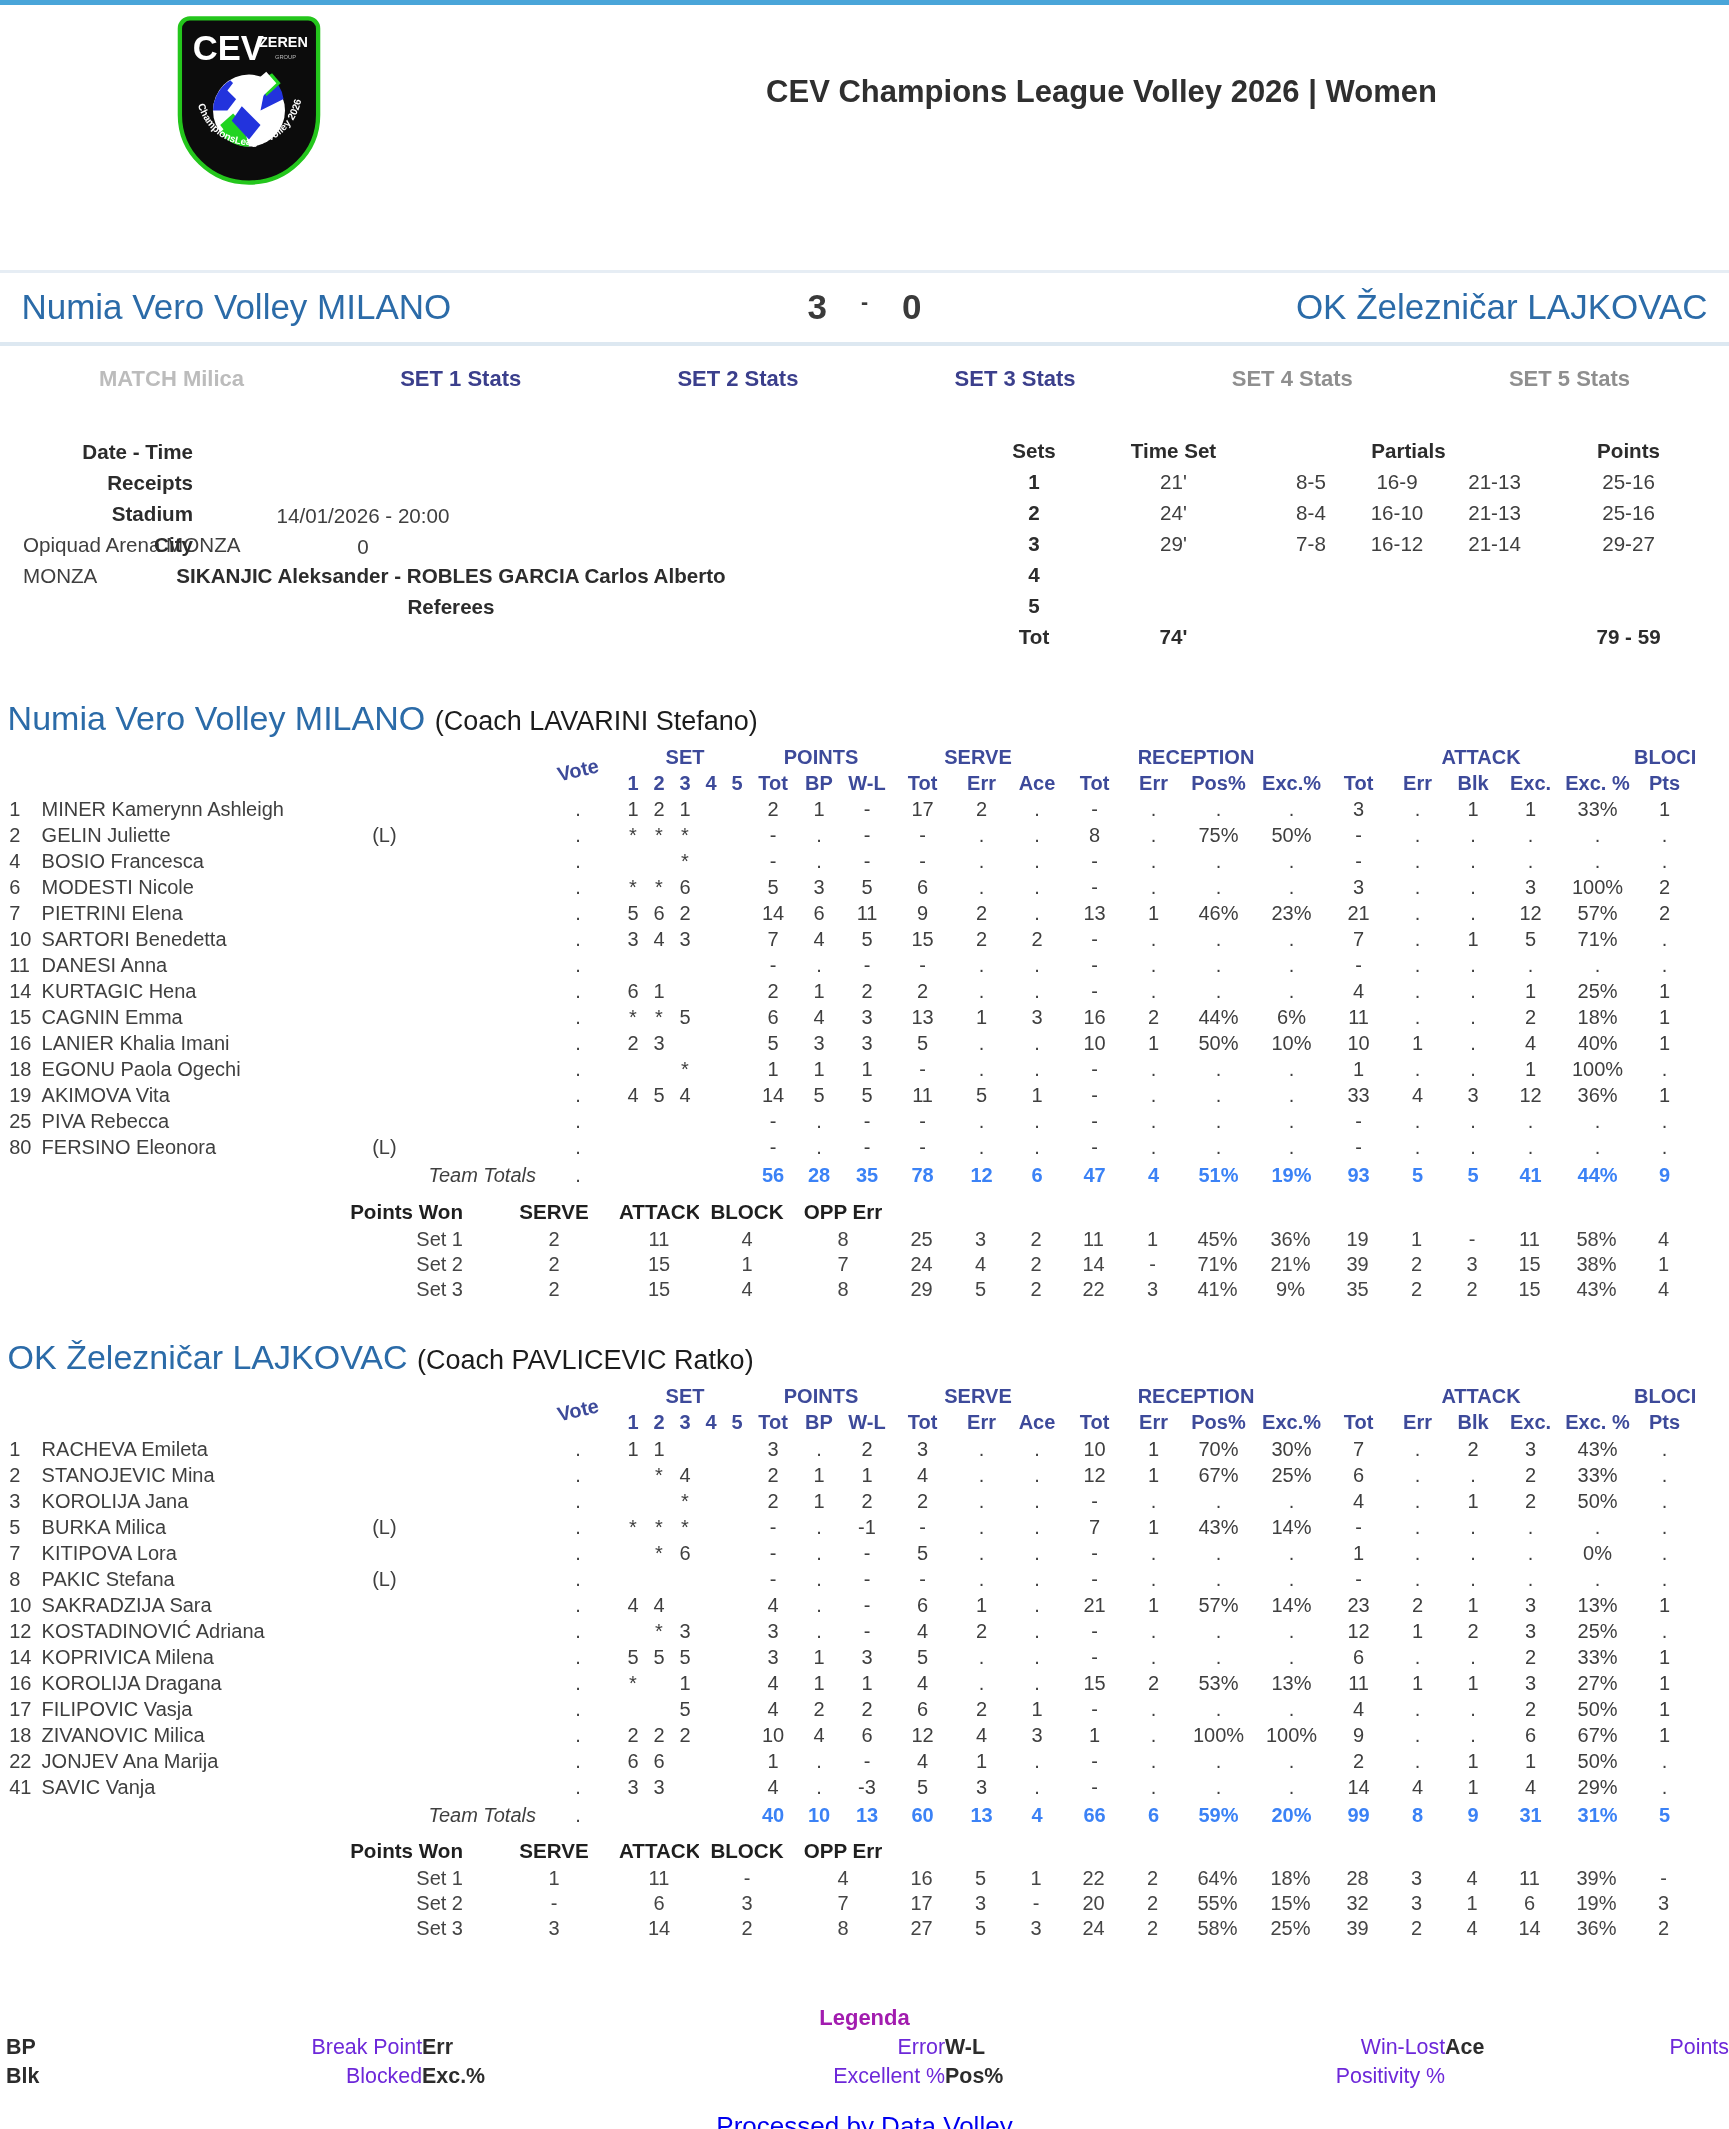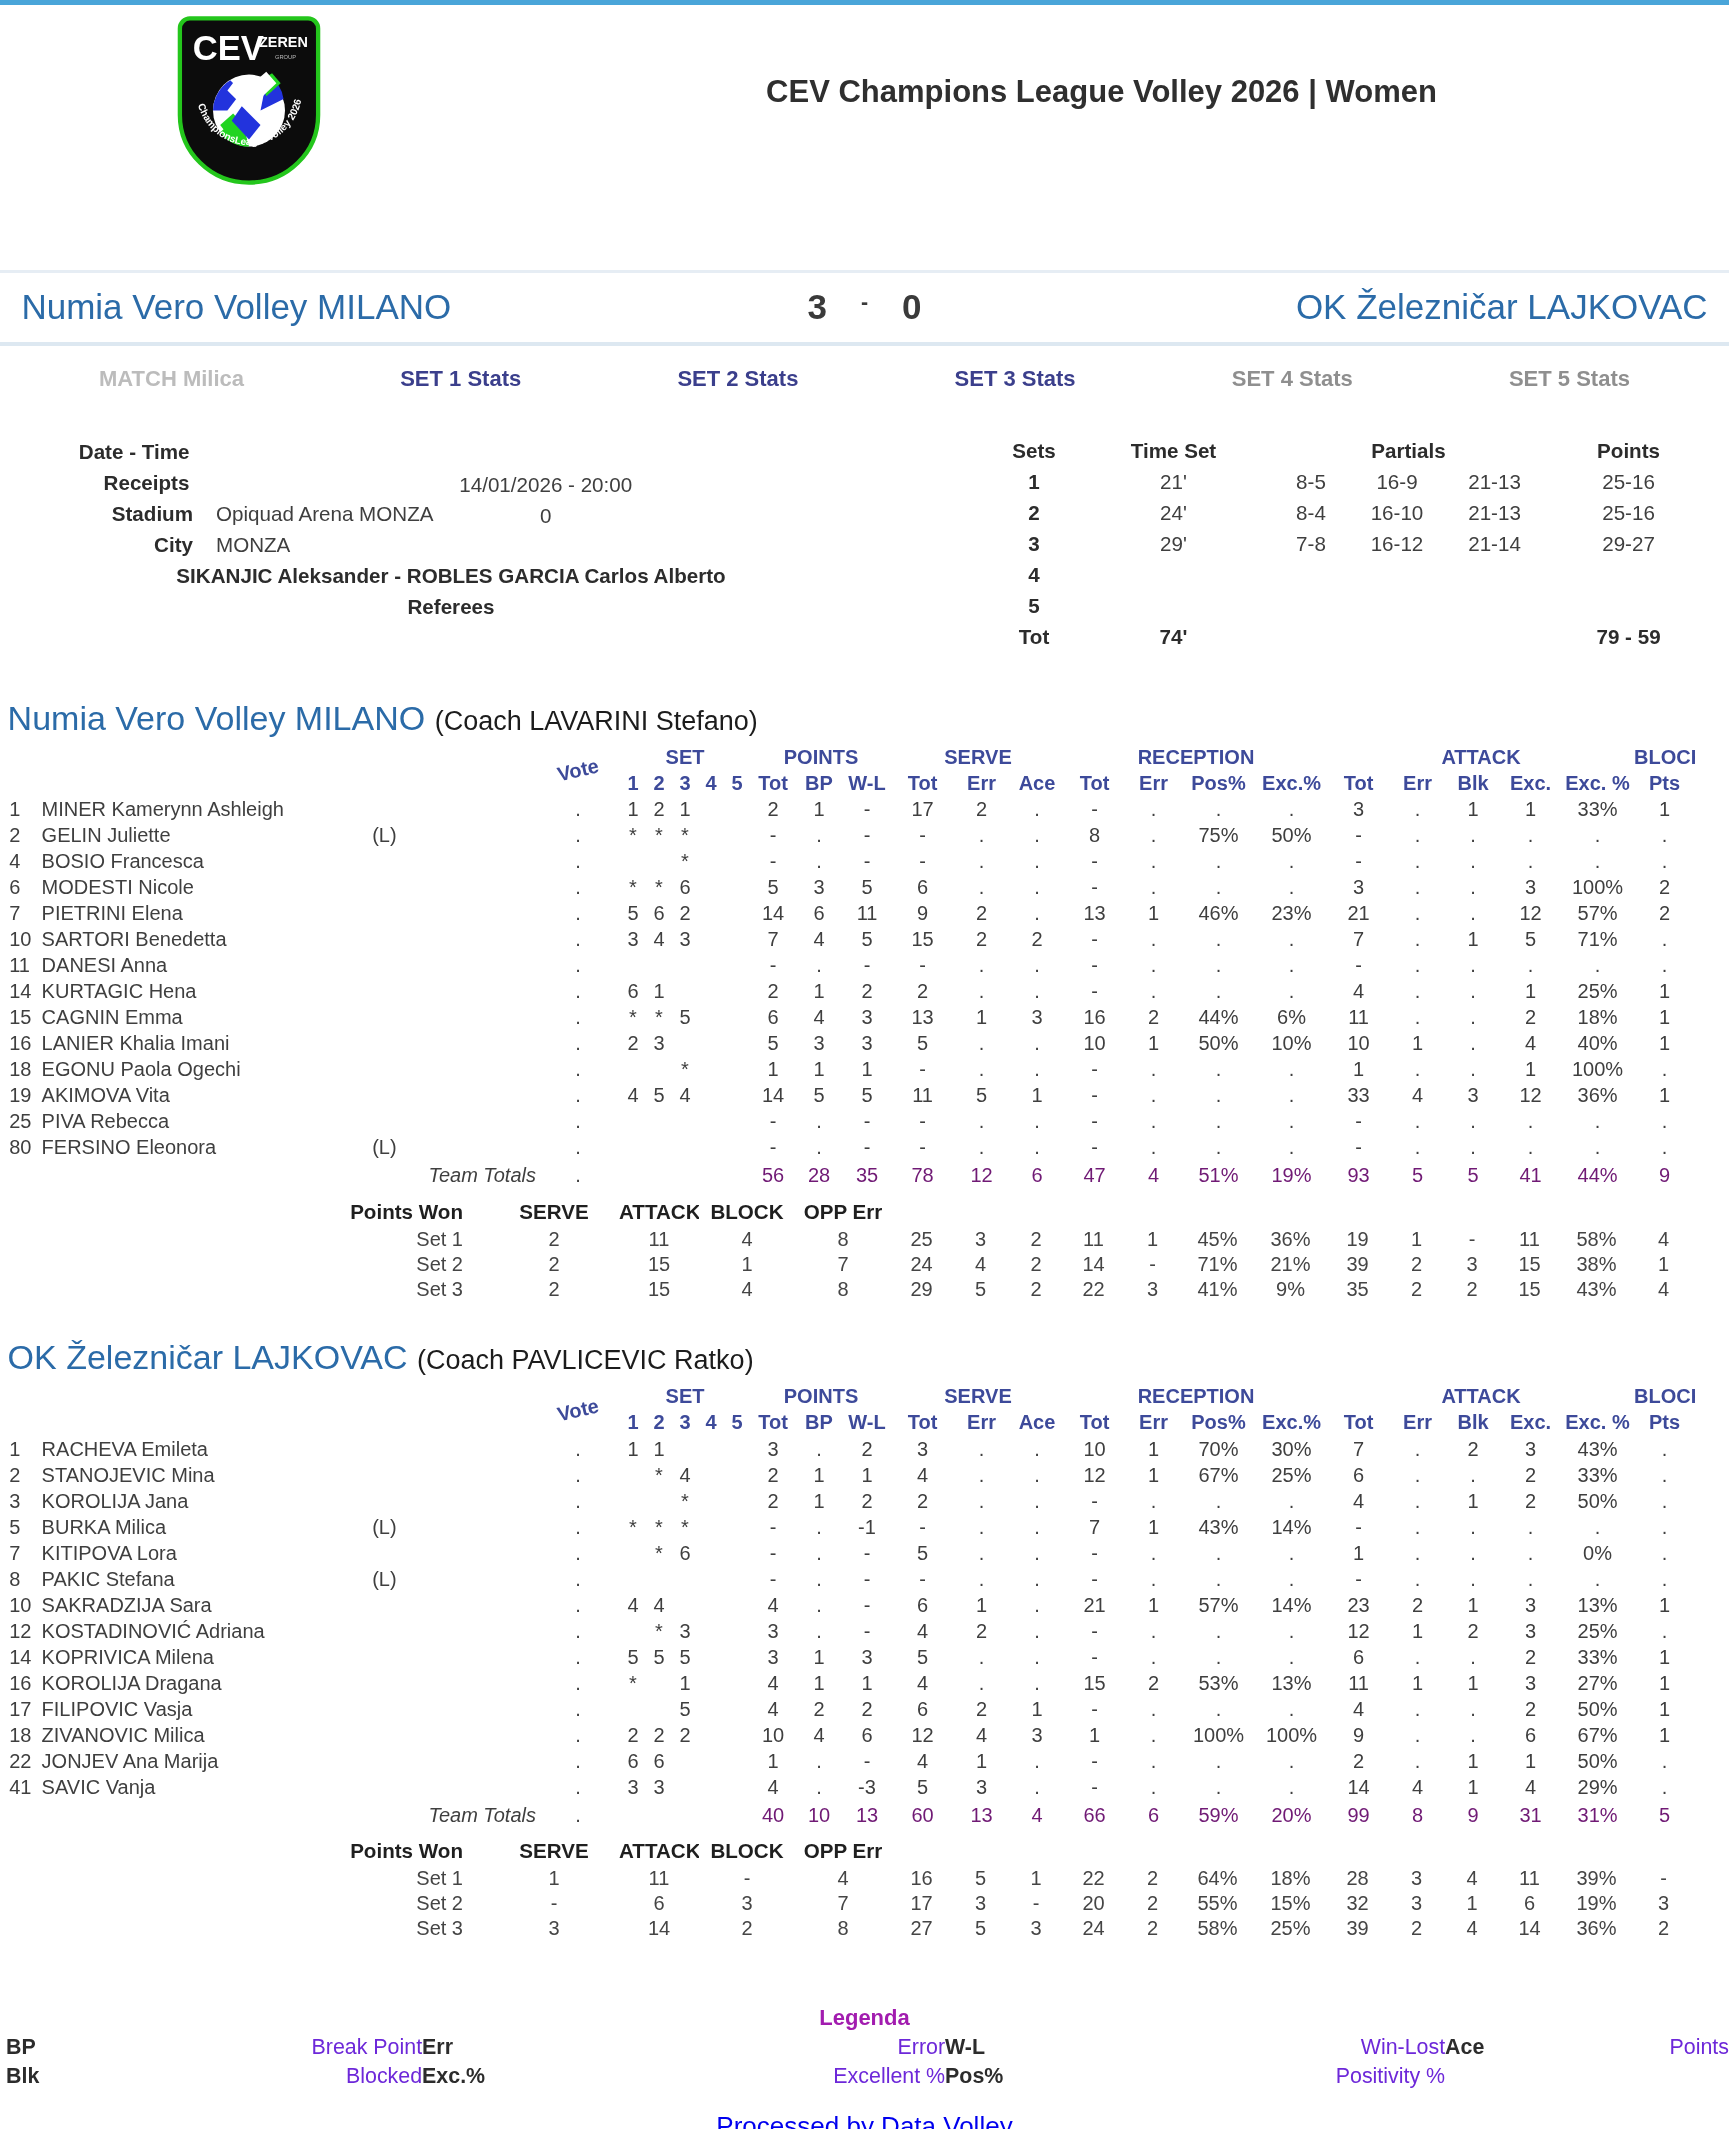--- a/index.html
+++ b/index.html
@@ -27,21 +27,21 @@
   
   .tabs { display:flex; justify-content:space-between; padding:20px 99px 6.1px 99px;
           font-size:22px; font-weight:bold; }
   .tab.active { color:#bcbcbc; }
   .tab.link { color:#3b3f8c; cursor:pointer; }
   .tab.disabled { color:#8f8f8f; }
 
   
   .matchinfo { position:relative; margin-top:38px; height:252px; }
   .mi-left { position:absolute; left:0; top:0; width:902px; }
-  .mi-row { display:flex; height:31px; line-height:31px; font-size:20.6px; }
+  .mi-row { display:flex; height:31px; line-height:31px; font-size:20.6px;flex-direction:column; }
   .mi-label { width:193px; text-align:right; font-weight:bold; color:#2c2c2c; white-space:nowrap; }
   .mi-value.centered { width:726px; text-align:center;margin-top:33px; }
   .mi-value.plain { margin-left:23px; }
   .mi-center { width:902px; height:31px; line-height:31px; text-align:center;
                font-size:20.6px; font-weight:bold; color:#2c2c2c; }
   .mi-right { position:absolute; left:986px; top:0; width:719px; }
   table.sets { width:100%; border-collapse:collapse; table-layout:fixed; }
   table.sets td { height:31px; font-size:20.6px; text-align:center; white-space:nowrap; padding:0; }
   table.sets .bold { font-weight:bold; color:#2c2c2c; }
 
@@ -56,21 +56,21 @@
 
   table.stats th { font-size:20px; font-weight:bold; color:#3d4a9a; text-align:center; height:26px; }
   table.stats td { font-size:20px; color:#3f3f3f; text-align:center; height:26px; line-height:26px; }
   .c-num  { text-align:left !important; padding-left:9.2px !important; }
   .c-name { text-align:left !important; padding-left:7.6px !important; }
   .c-lib  { text-align:left !important; padding-left:12.2px !important; }
   th.vote-hd { transform:rotate(-13deg); }
   tfoot td { height:31px !important; line-height:31px !important; }
   .tt-label { text-align:right !important; color:#a3a3a3; font-style:italic; font-size:20.6px; }
   .tt-dot { color:#7a7a7a; }
-  tfoot td.v { color:#701a75; font-weight:normal; }
+  tfoot td.v { color:#3b82f6; font-weight:bold; }
 
   table.pwon td { font-size:20px; color:#454545; text-align:center; height:25px; line-height:25px; }
   table.pwon .pw-hdr td { font-size:20.6px; font-weight:bold; color:#1f1f1f; height:31px; line-height:31px; }
   .pw-label { text-align:right !important; padding-right:26px !important; }
 
   
   .legend { margin-top:61px; }
   .legend-title { text-align:center; font-size:22px; font-weight:bold; color:#a21caf; height:31px; line-height:31px; }
   .legend-grid { display:grid; grid-template-columns:103px 313px 206px 317px 187px 313px 122px auto;
                  font-size:21.4px; line-height:29px; padding-left:6.1px; }

